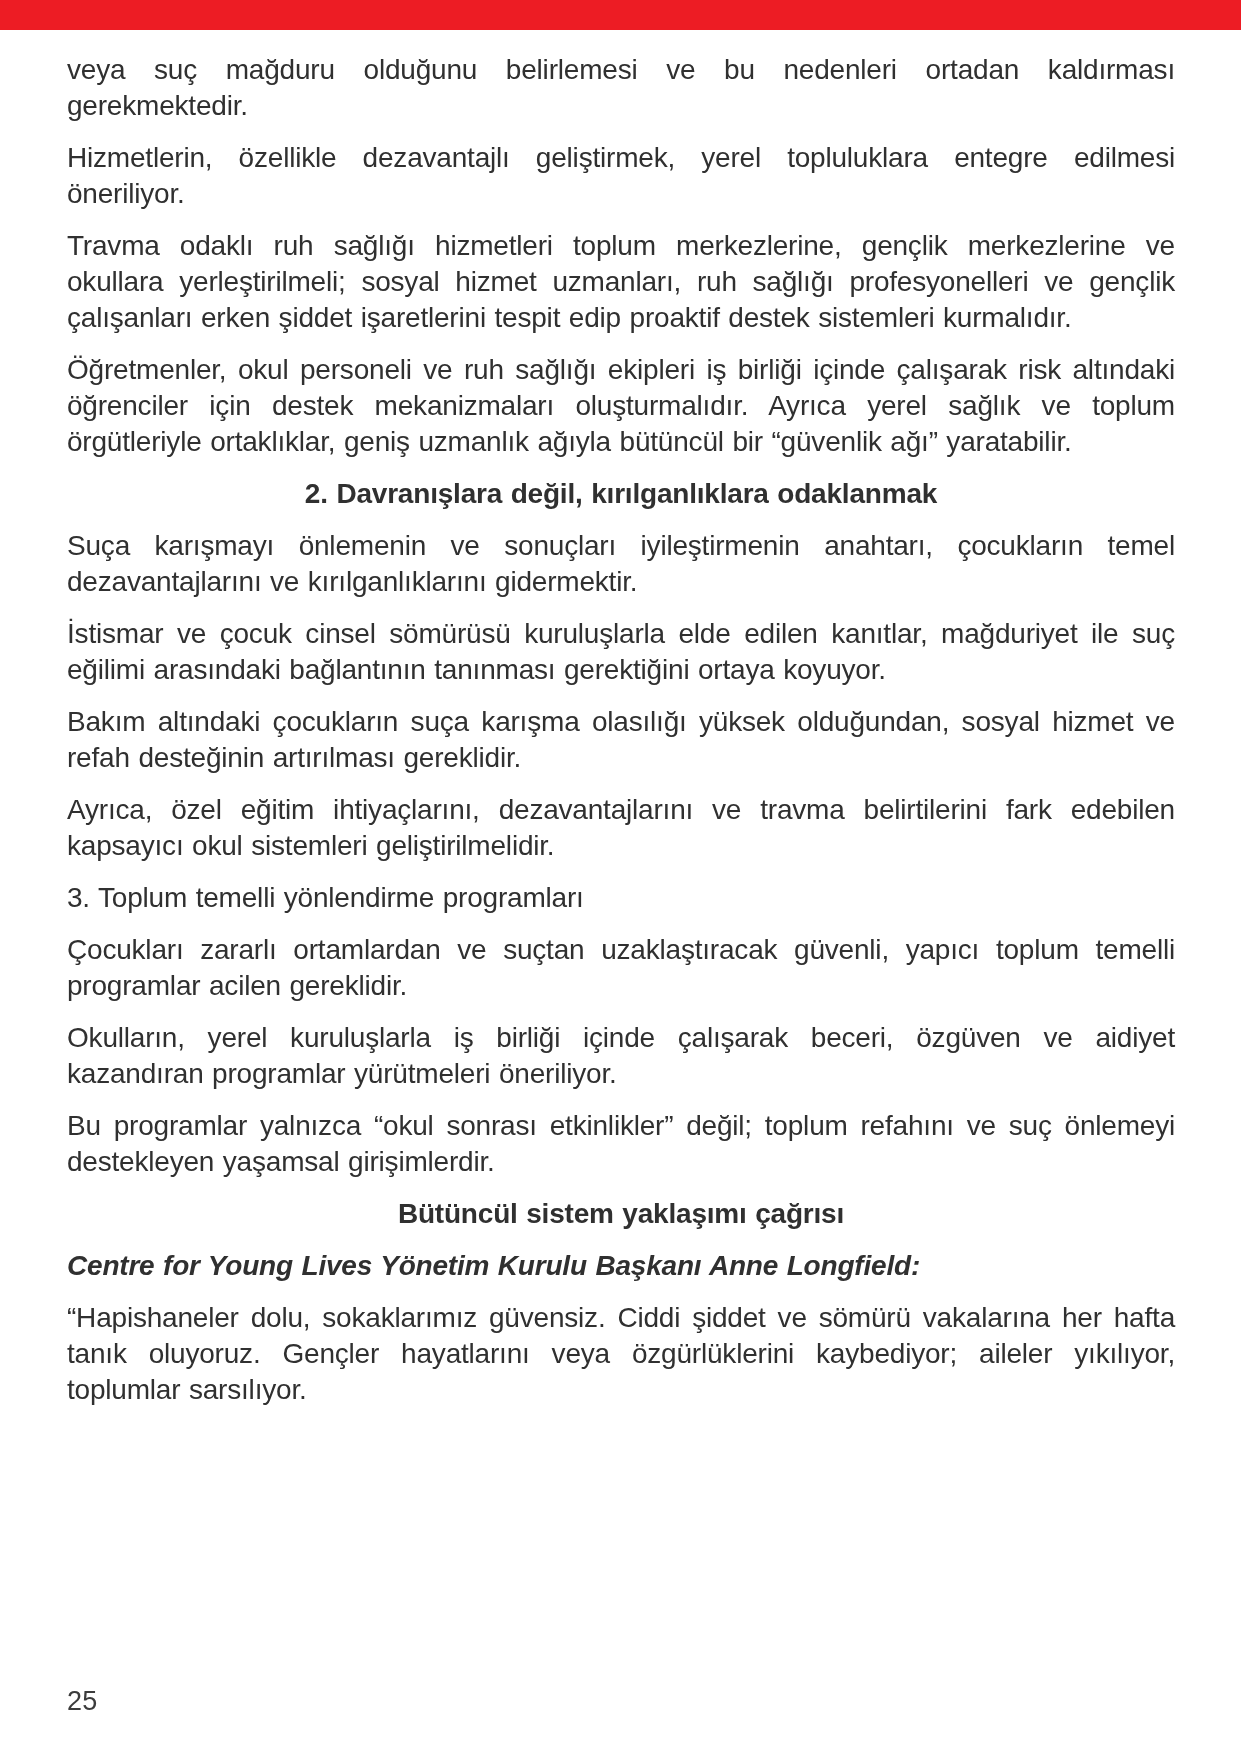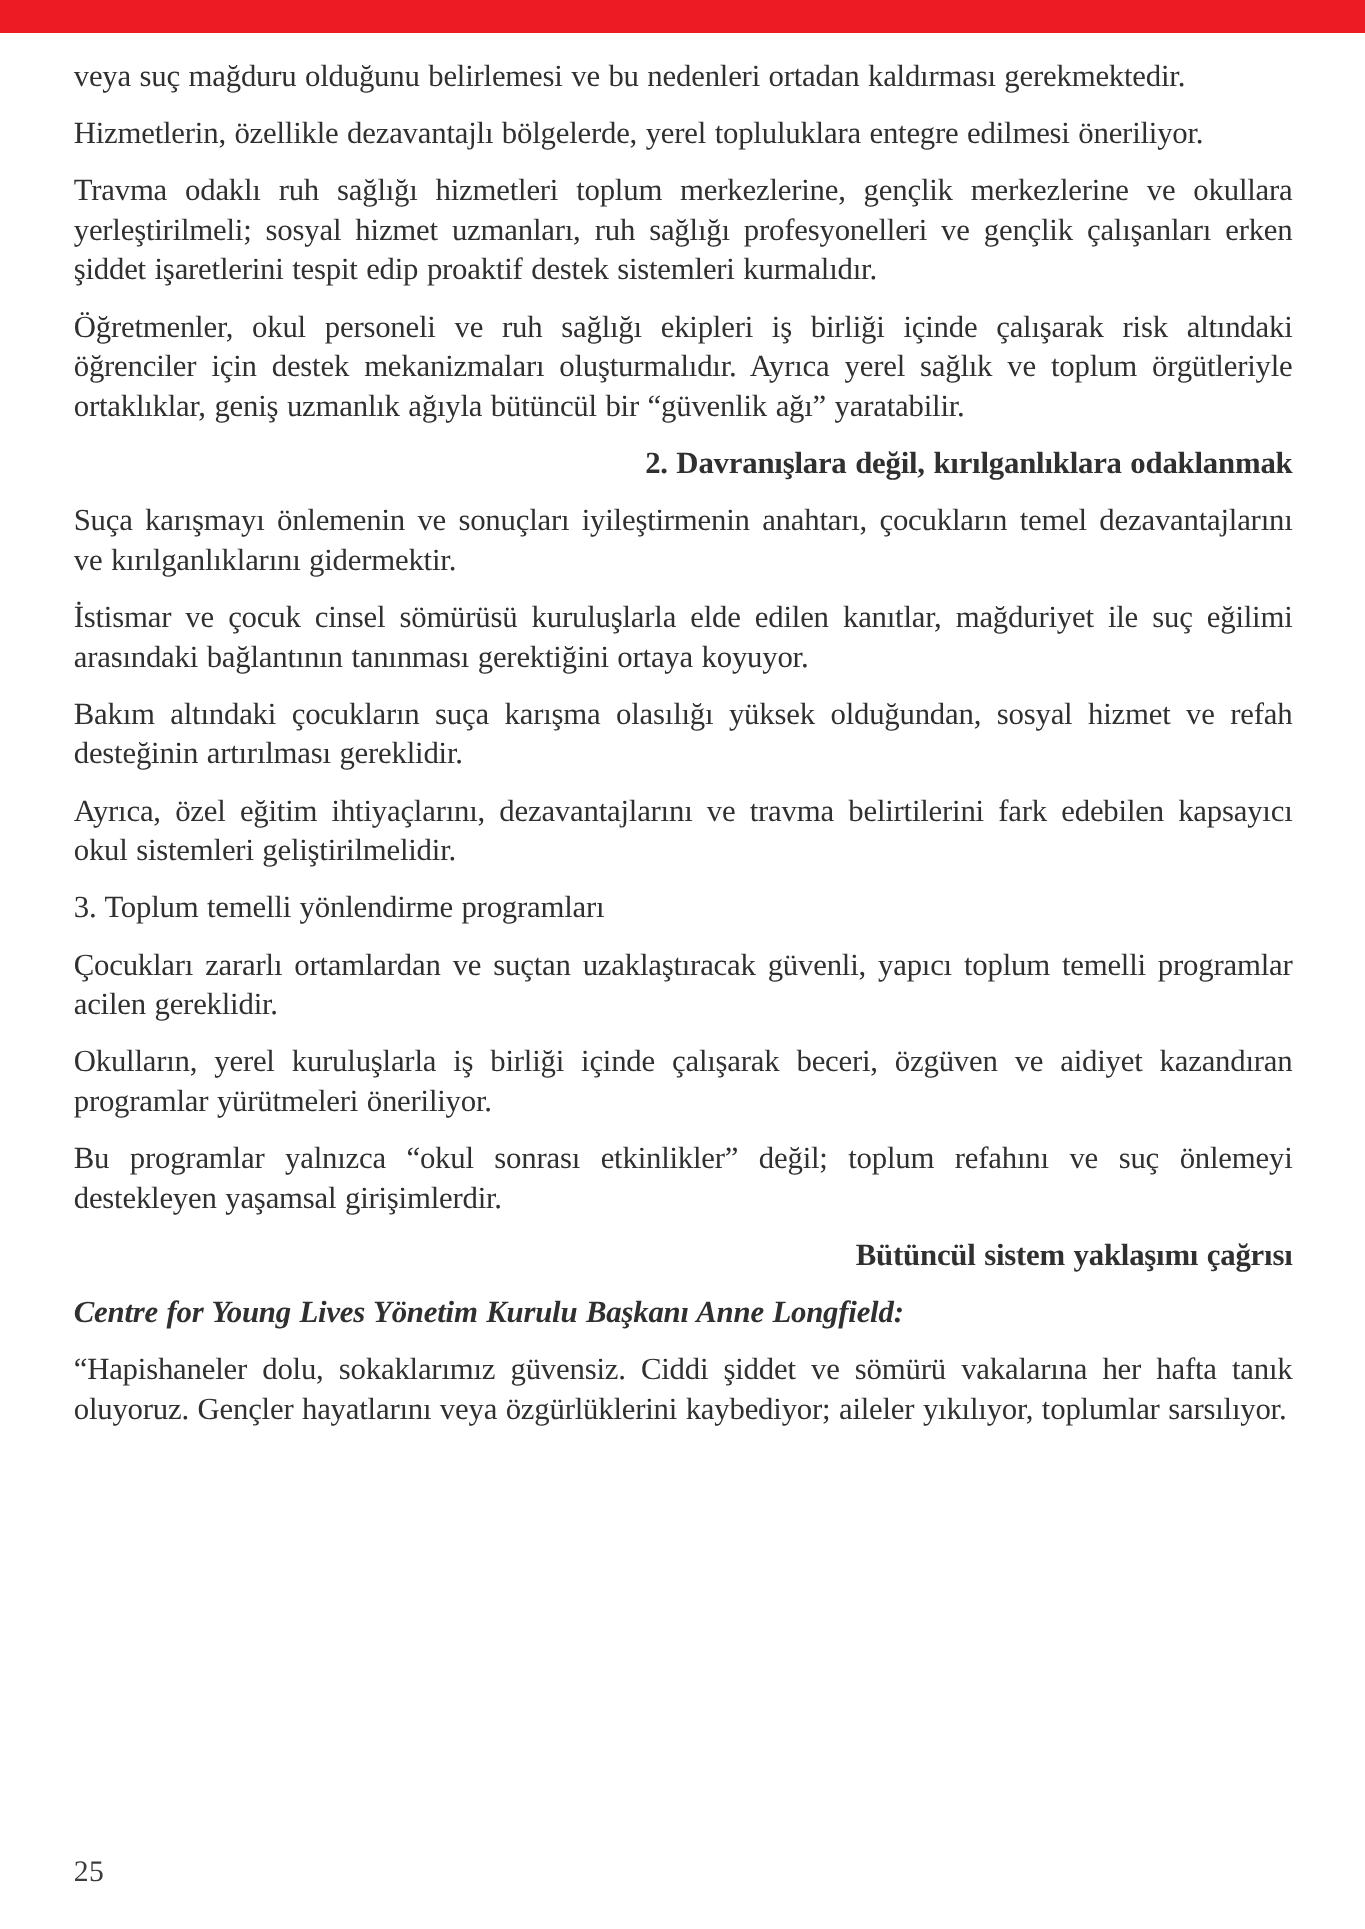--- a/index.html
+++ b/index.html
@@ -1,15 +1,15 @@
 <!DOCTYPE html>
 <html lang="tr"><head>
 <meta charset="utf-8">
 <style>
-  * { box-sizing: border-box; font-family: Liberation Serif, serif; }
+  * { box-sizing: border-box; }
   html, body { margin: 0; padding: 0; }
   body {
     width: 1241px;
     height: 1754px;
     background: #ffffff;
     font-family: "Liberation Sans", "DejaVu Sans", sans-serif;
     color: #303030;
     position: relative;
     overflow: hidden;
   }
@@ -30,21 +30,21 @@
     line-height: 36px;
     letter-spacing: -0.2px;
     margin: 0 0 16px 0;
     word-spacing: 1px;
   }
   .paragraph {
     text-align: justify;
   }
   .heading {
     font-weight: bold;
-    text-align: right;
+    text-align: center;
   }
   .heading-italic {
     font-weight: bold;
     font-style: italic;
     text-align: left;
     margin-top: 14px;
   }
   .footer {
     position: absolute;
     top: 1686px;
@@ -60,21 +60,21 @@
 </style>
 </head>
 <body style="background: rgb(255, 255, 255); color: rgb(48, 48, 48);">
 
 <div class="page">
 
   <div class="top-bar" style="background: rgb(237, 28, 36);"></div>
 
   <main class="content" id="content">
       <p class="block paragraph">veya suç mağduru olduğunu belirlemesi ve bu nedenleri ortadan kaldırması gerekmektedir.</p>
-      <p class="block paragraph">Hizmetlerin, özellikle dezavantajlı bölgelerde, yerel topluluklara entegre edilmesi öneriliyor.</p>
+      <p class="block paragraph">Hizmetlerin, özellikle dezavantajlı geliştirmek, yerel topluluklara entegre edilmesi öneriliyor.</p>
       <p class="block paragraph">Travma odaklı ruh sağlığı hizmetleri toplum merkezlerine, gençlik merkezlerine ve okullara yerleştirilmeli; sosyal hizmet uzmanları, ruh sağlığı profesyonelleri ve gençlik çalışanları erken şiddet işaretlerini tespit edip proaktif destek sistemleri kurmalıdır.</p>
       <p class="block paragraph">Öğretmenler, okul personeli ve ruh sağlığı ekipleri iş birliği içinde çalışarak risk altındaki öğrenciler için destek mekanizmaları oluşturmalıdır. Ayrıca yerel sağlık ve toplum örgütleriyle ortaklıklar, geniş uzmanlık ağıyla bütüncül bir “güvenlik ağı” yaratabilir.</p>
       <p class="block heading">2. Davranışlara değil, kırılganlıklara odaklanmak</p>
       <p class="block paragraph">Suça karışmayı önlemenin ve sonuçları iyileştirmenin anahtarı, çocukların temel dezavantajlarını ve kırılganlıklarını gidermektir.</p>
       <p class="block paragraph">İstismar ve çocuk cinsel sömürüsü kuruluşlarla elde edilen kanıtlar, mağduriyet ile suç eğilimi arasındaki bağlantının tanınması gerektiğini ortaya koyuyor.</p>
       <p class="block paragraph">Bakım altındaki çocukların suça karışma olasılığı yüksek olduğundan, sosyal hizmet ve refah desteğinin artırılması gereklidir.</p>
       <p class="block paragraph">Ayrıca, özel eğitim ihtiyaçlarını, dezavantajlarını ve travma belirtilerini fark edebilen kapsayıcı okul sistemleri geliştirilmelidir.</p>
       <p class="block paragraph">3. Toplum temelli yönlendirme programları</p>
       <p class="block paragraph">Çocukları zararlı ortamlardan ve suçtan uzaklaştıracak güvenli, yapıcı toplum temelli programlar acilen gereklidir.</p>
       <p class="block paragraph">Okulların, yerel kuruluşlarla iş birliği içinde çalışarak beceri, özgüven ve aidiyet kazandıran programlar yürütmeleri öneriliyor.</p>

